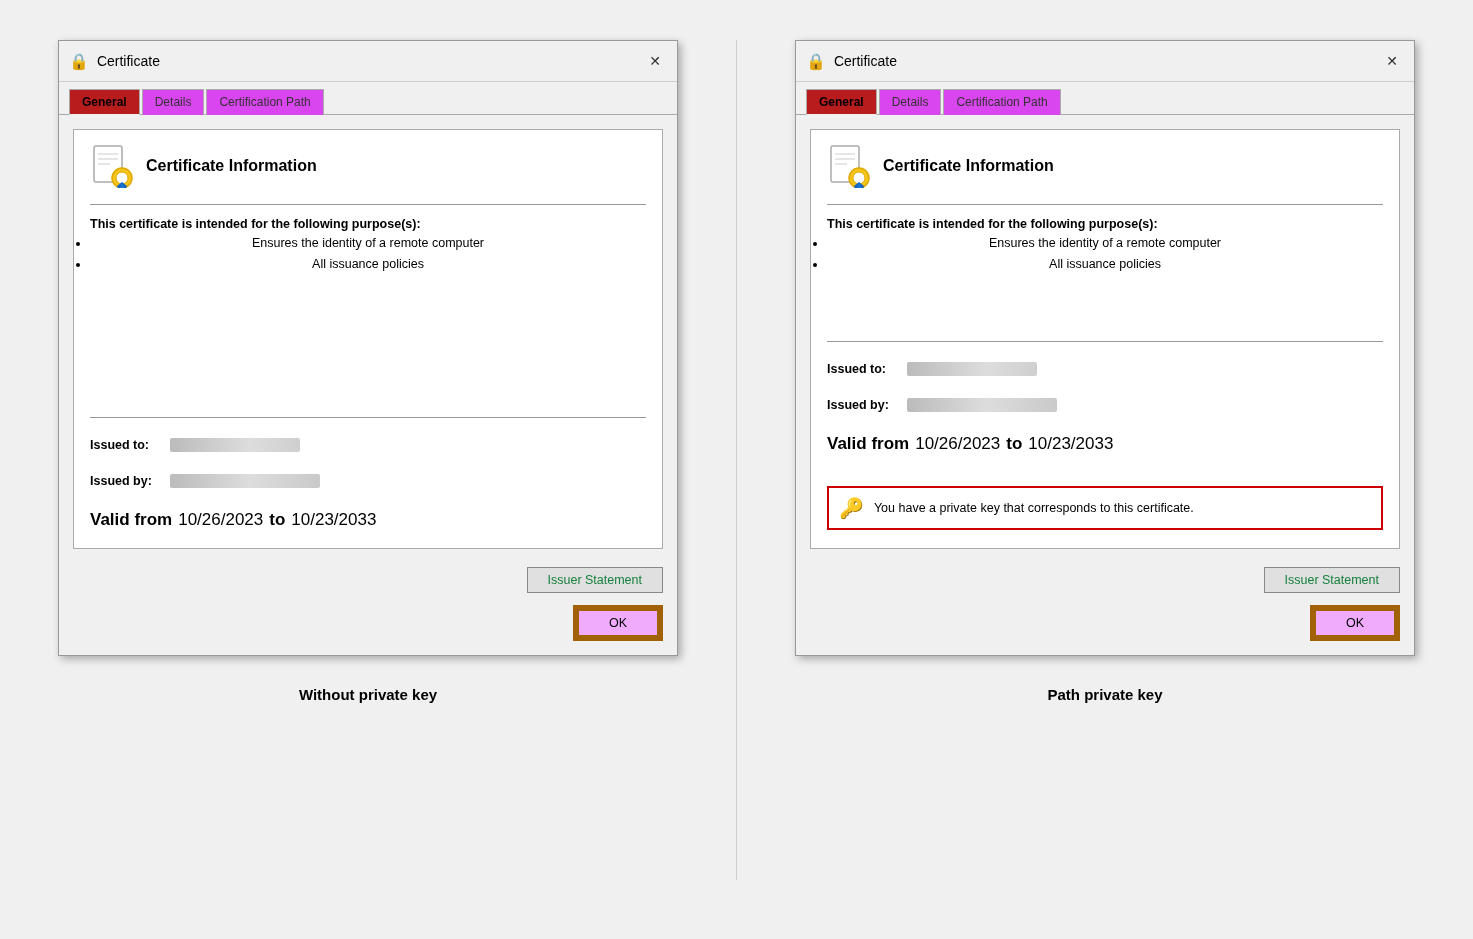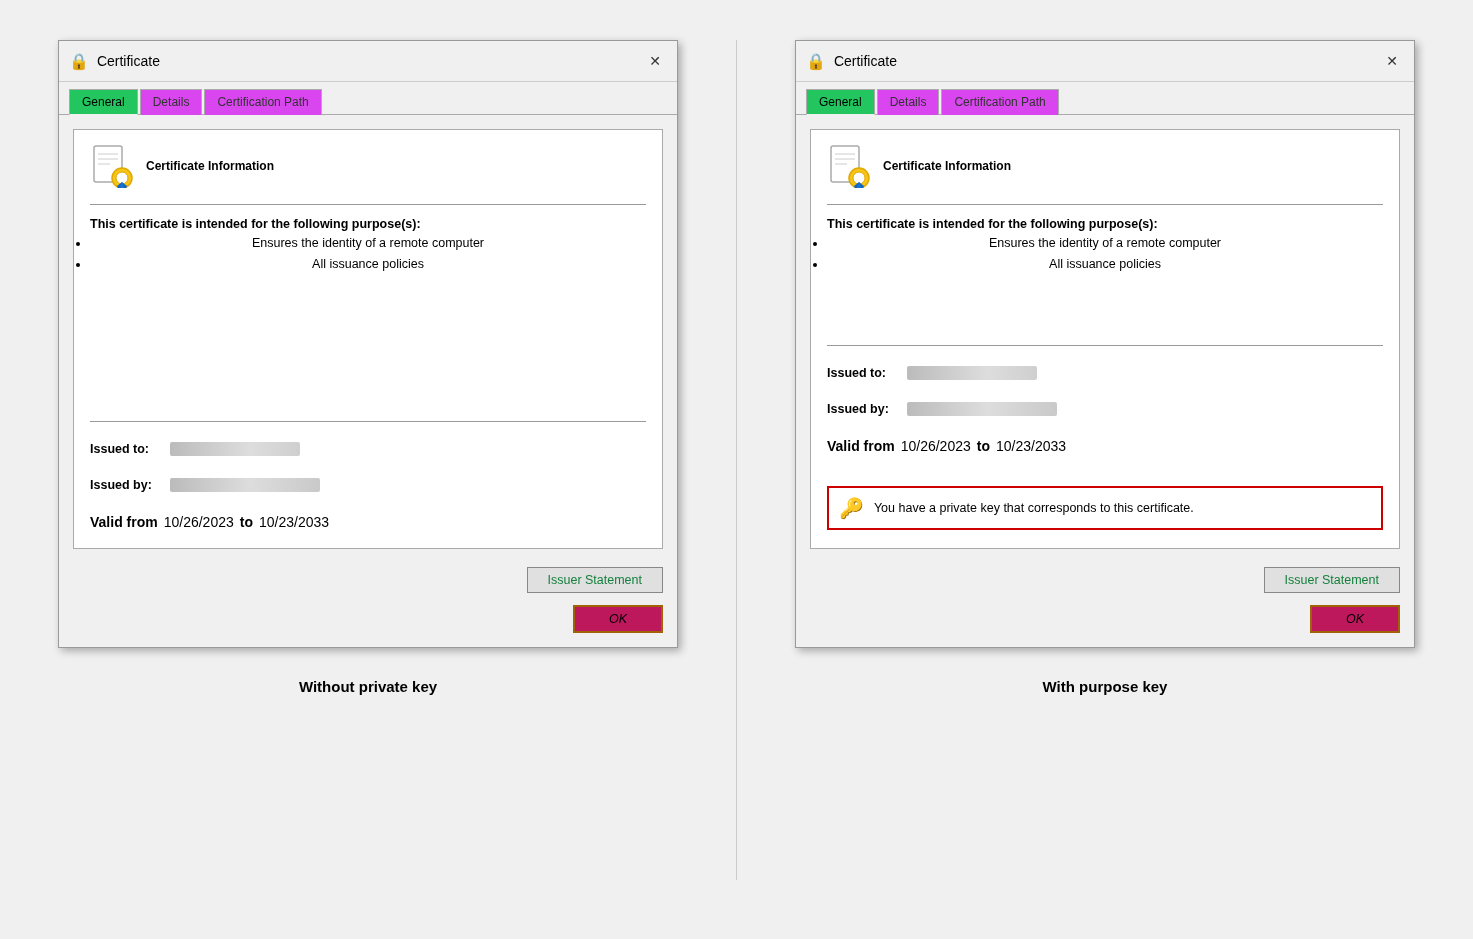--- a/index.html
+++ b/index.html
@@ -77,23 +77,23 @@
       border: 1px solid #aaa;
       border-bottom: none;
       background: #d946ef;
       cursor: pointer;
       font-size: 12px;
       color: #333;
       position: relative;
       top: 1px;
     }
     .tab.active {
-      background: #22c55e;
+      background: #b91c1c;
       border-bottom: 1px solid #f0f0f0;
-      font-weight: normal;
+      font-weight: bold;
       color: #000;
       z-index: 1;
     }
     .dialog-body {
       padding: 14px 14px 10px 14px;
       display: flex;
       flex-direction: column;
       gap: 10px;
       flex: 1;
     }
@@ -117,21 +117,21 @@
       position: relative;
       display: flex;
       align-items: center;
       justify-content: center;
     }
     .cert-icon svg {
       width: 44px;
       height: 44px;
     }
     .cert-info-title {
-      font-size: 12px;
+      font-size: 16px;
       font-weight: bold;
     }
     .cert-divider {
       border: none;
       border-top: 1px solid #999;
       margin: 6px 0 12px 0;
     }
     .cert-purpose-title {
       font-weight: bold;
       font-size: 12.5px;
@@ -170,21 +170,21 @@
       border-radius: 2px;
       height: 14px;
       display: inline-block;
     }
     .cert-field-value.w1 { width: 130px; }
     .cert-field-value.w2 { width: 150px; }
     .cert-valid {
       display: flex;
       align-items: center;
       gap: 6px;
-      font-size: 14px;
+      font-size: 17px;
     }
     .cert-valid-label { font-weight: bold; }
     .cert-valid-date { font-weight: normal; }
     .private-key-notice {
       border: 2px solid #c00;
       background: white;
       display: flex;
       align-items: center;
       gap: 10px;
       padding: 8px 10px;
@@ -203,23 +203,22 @@
     }
     .btn {
       padding: 5px 20px;
       font-size: 12.5px;
       border: 1px solid #888;
       background: #e8e8e8;
       cursor: pointer;
       min-width: 90px;
     }
     .btn-ok {
-      border: 2px solid #a16207;
-      background: #be185d;
-      font-style: italic;
+      border: 6px solid #a16207;
+      background: #f0abfc;
     }
     .btn-issuer {
       background: #e0e0e0;
       color: #15803d;
     }
     .panel-label {
       font-size: 15px;
       font-weight: bold;
       margin-top: 30px;
       text-align: center;
@@ -372,16 +371,16 @@
         </div>
       </div>
 
       <div class="dialog-footer">
         <button class="btn btn-issuer">Issuer Statement</button>
       </div>
       <div style="display:flex; justify-content:flex-end; padding: 4px 14px 14px 14px;">
         <button class="btn btn-ok">OK</button>
       </div>
     </div>
-    <div class="panel-label">With purpose key</div>
+    <div class="panel-label">Path private key</div>
   </div>
 
 </div>
 
 </body></html>

